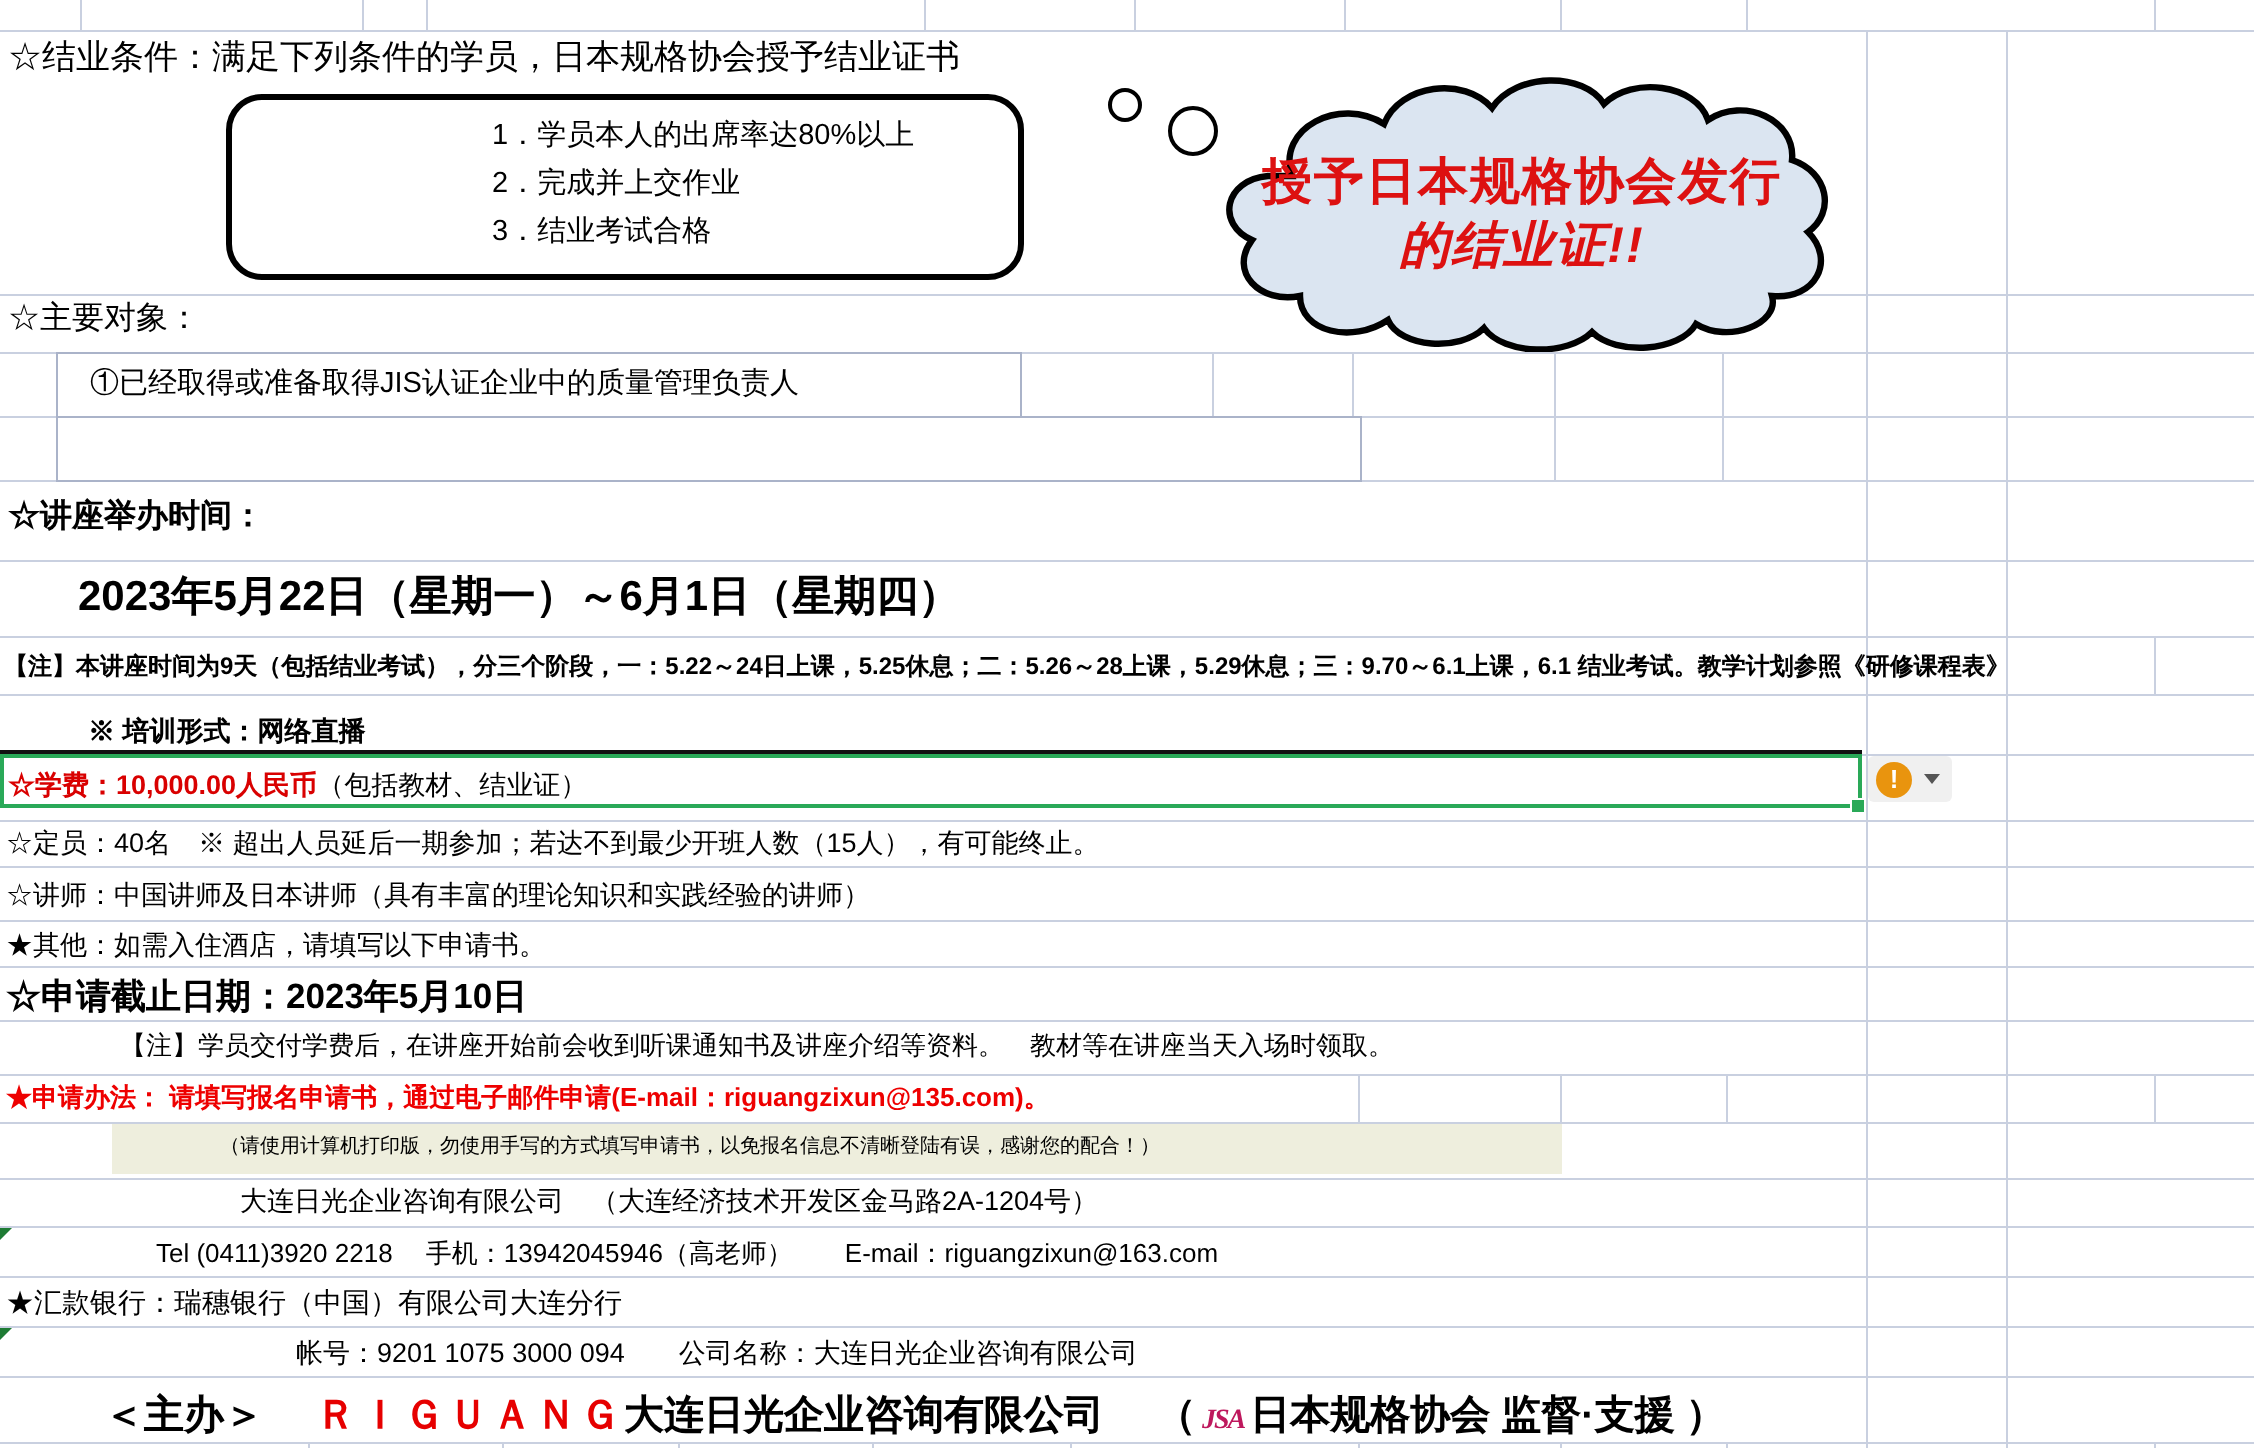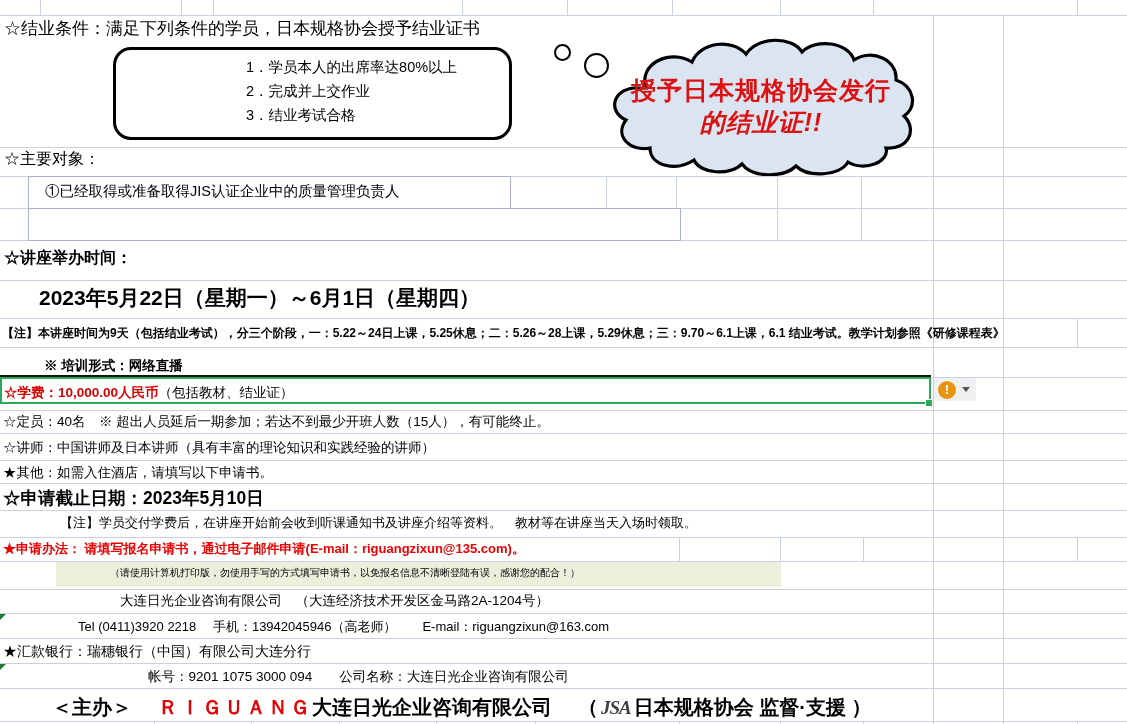--- a/index.html
+++ b/index.html
@@ -51,22 +51,22 @@
   .addr{left:120px;top:592px;font-size:13.5px;}
   .tel{left:78px;top:618px;font-size:13px;}
   .bank{left:3px;top:643px;font-size:14px;}
   .acct{left:148px;top:668px;font-size:13.5px;}
   
   .foot{top:694px;font-size:20px;font-weight:bold;}
   .f-host{left:52px;}
   .f-brand{left:158px;color:#e60000;font-family:"Liberation Serif",serif;letter-spacing:2px;}
   .f-comp{left:312px;}
   .f-jsa{left:578px;}
-  .jsalogo{color:#404040;font-style:italic;font-weight:bold;font-family:"Liberation Serif",serif;
-           font-size:19px;letter-spacing:-1px;padding:0 3px;}
+  .jsalogo{color:#be185d;font-style:italic;font-weight:bold;font-family:"Liberation Serif",serif;
+           font-size:14px;letter-spacing:-1px;padding:0 3px;}
   .greentri{position:absolute;width:0;height:0;border-top:6px solid #1e7b34;
             border-right:6px solid transparent;}
   .blackline{position:absolute;left:0;top:375px;width:931px;height:2px;background:#111;}
 </style>
 </head>
 <body>
 
 <div id="canvas">
 
   <div id="gridlayer">

